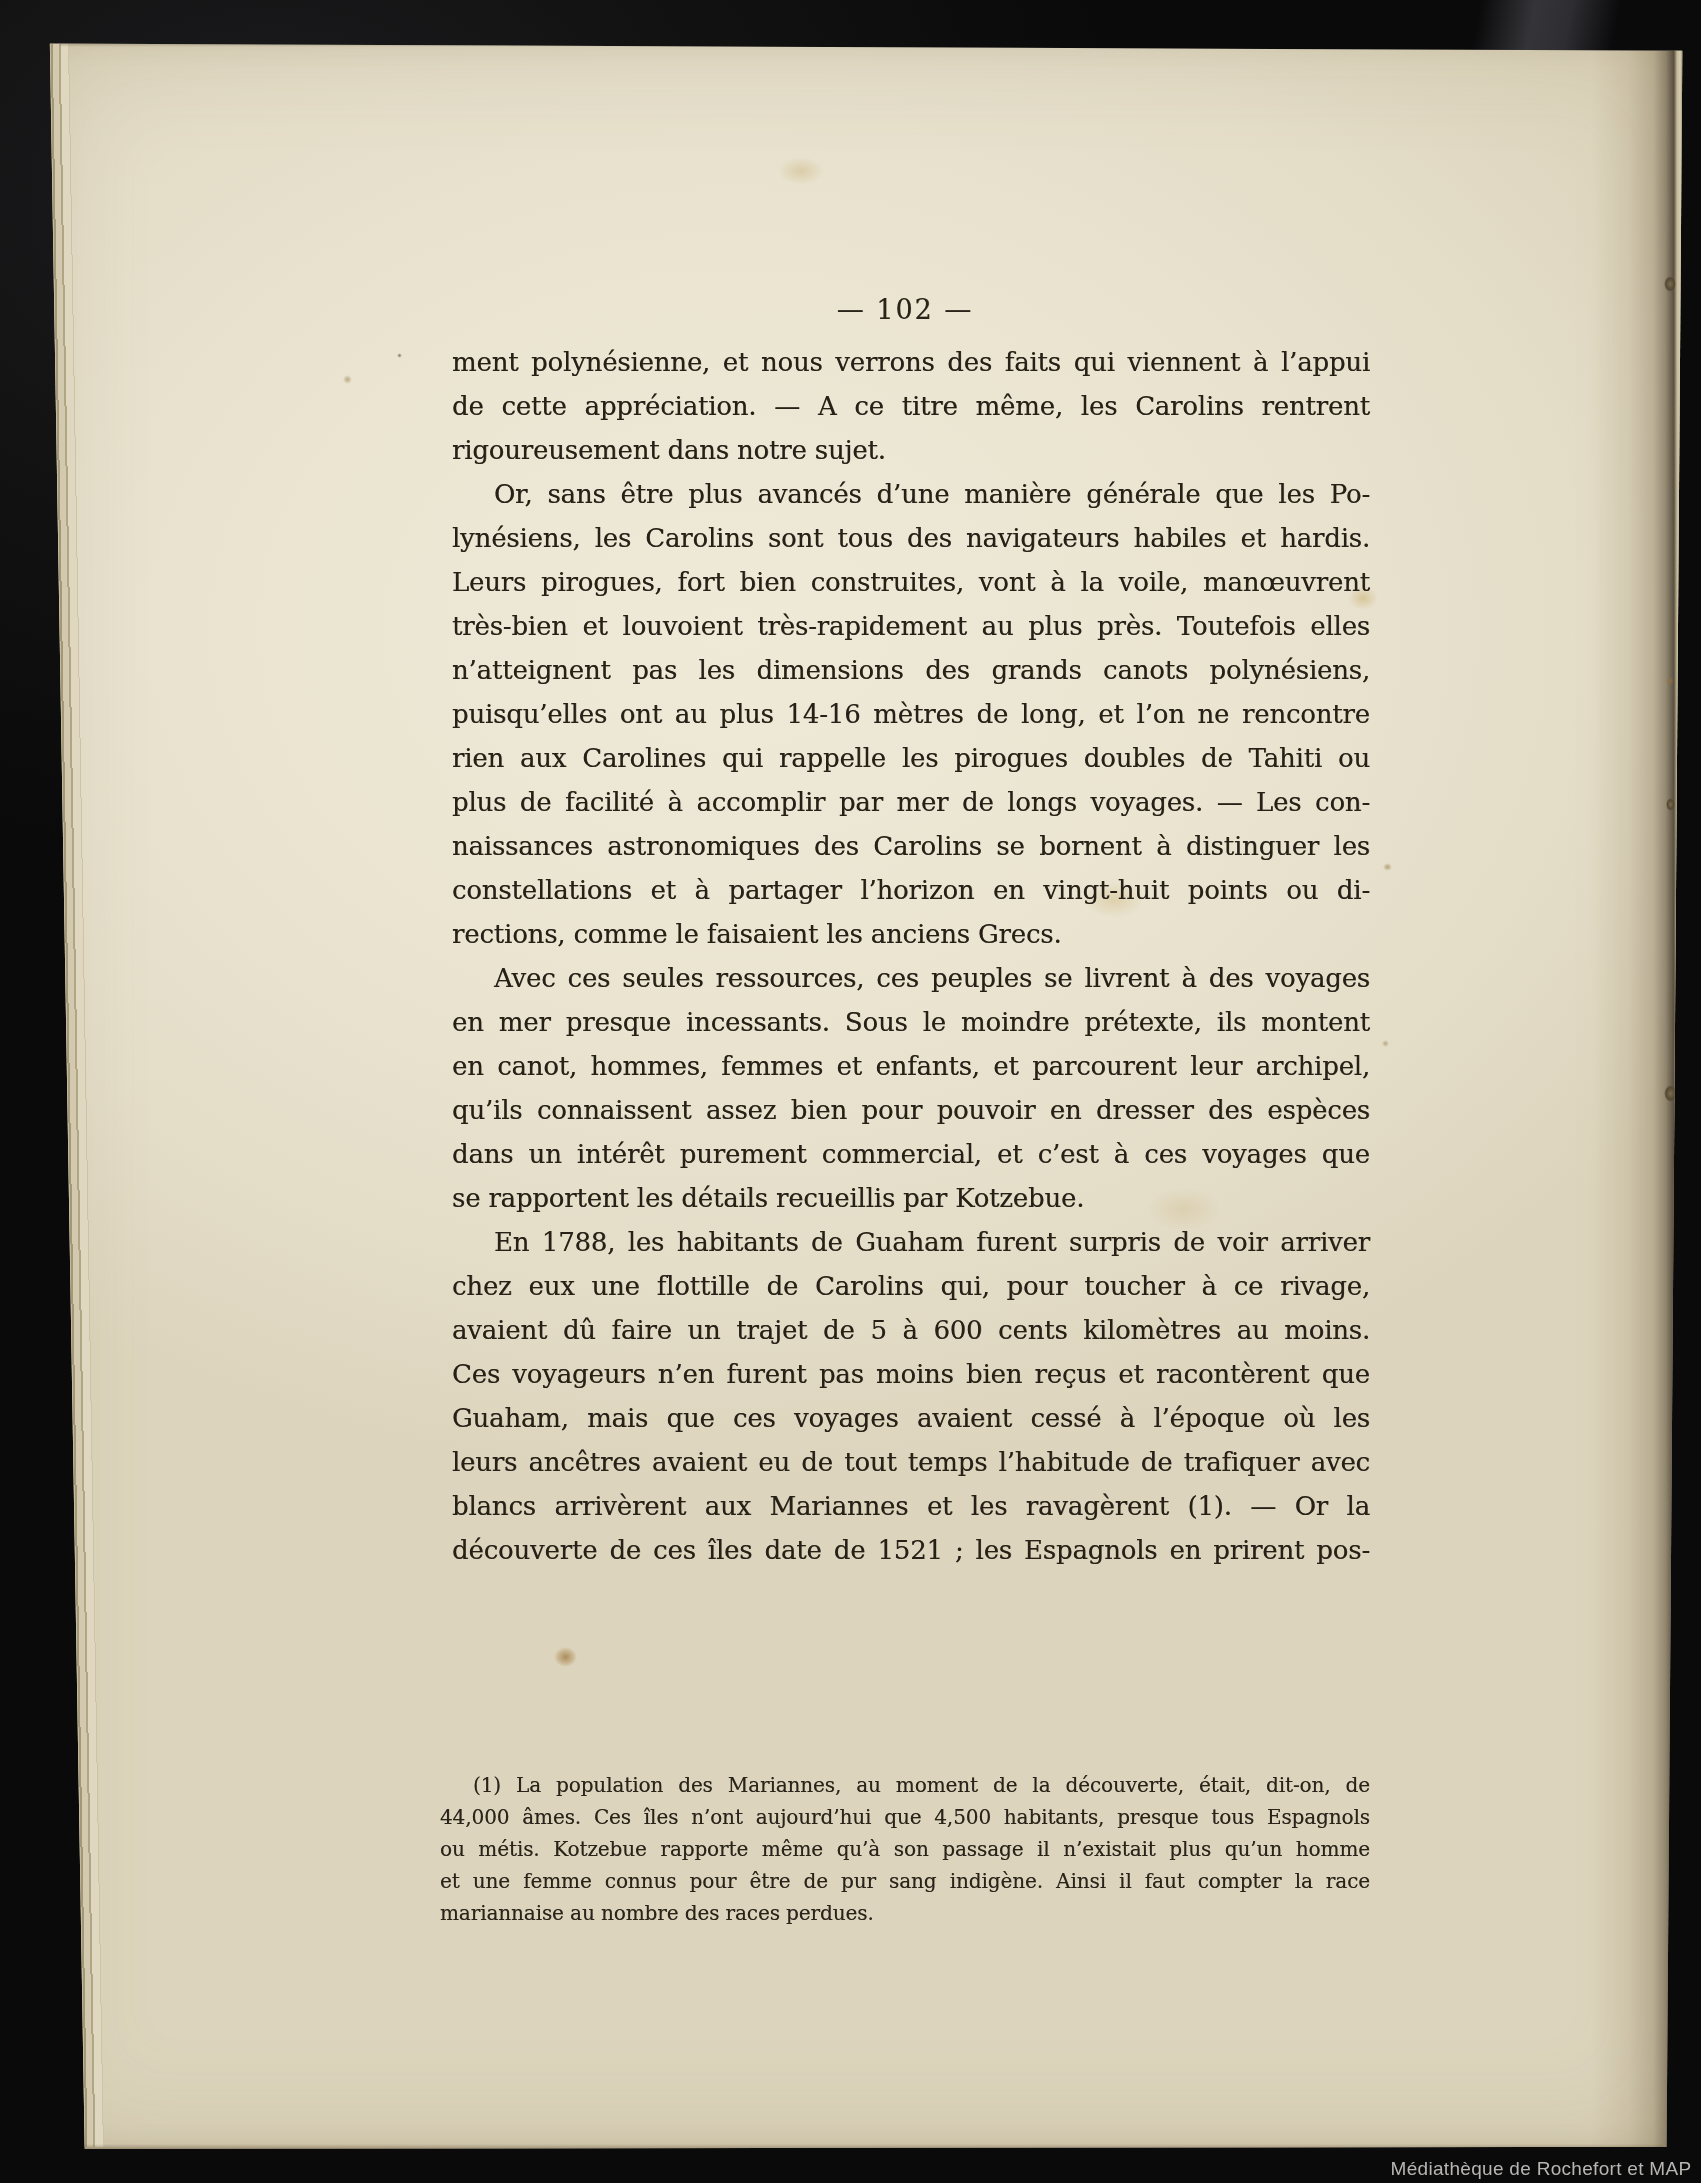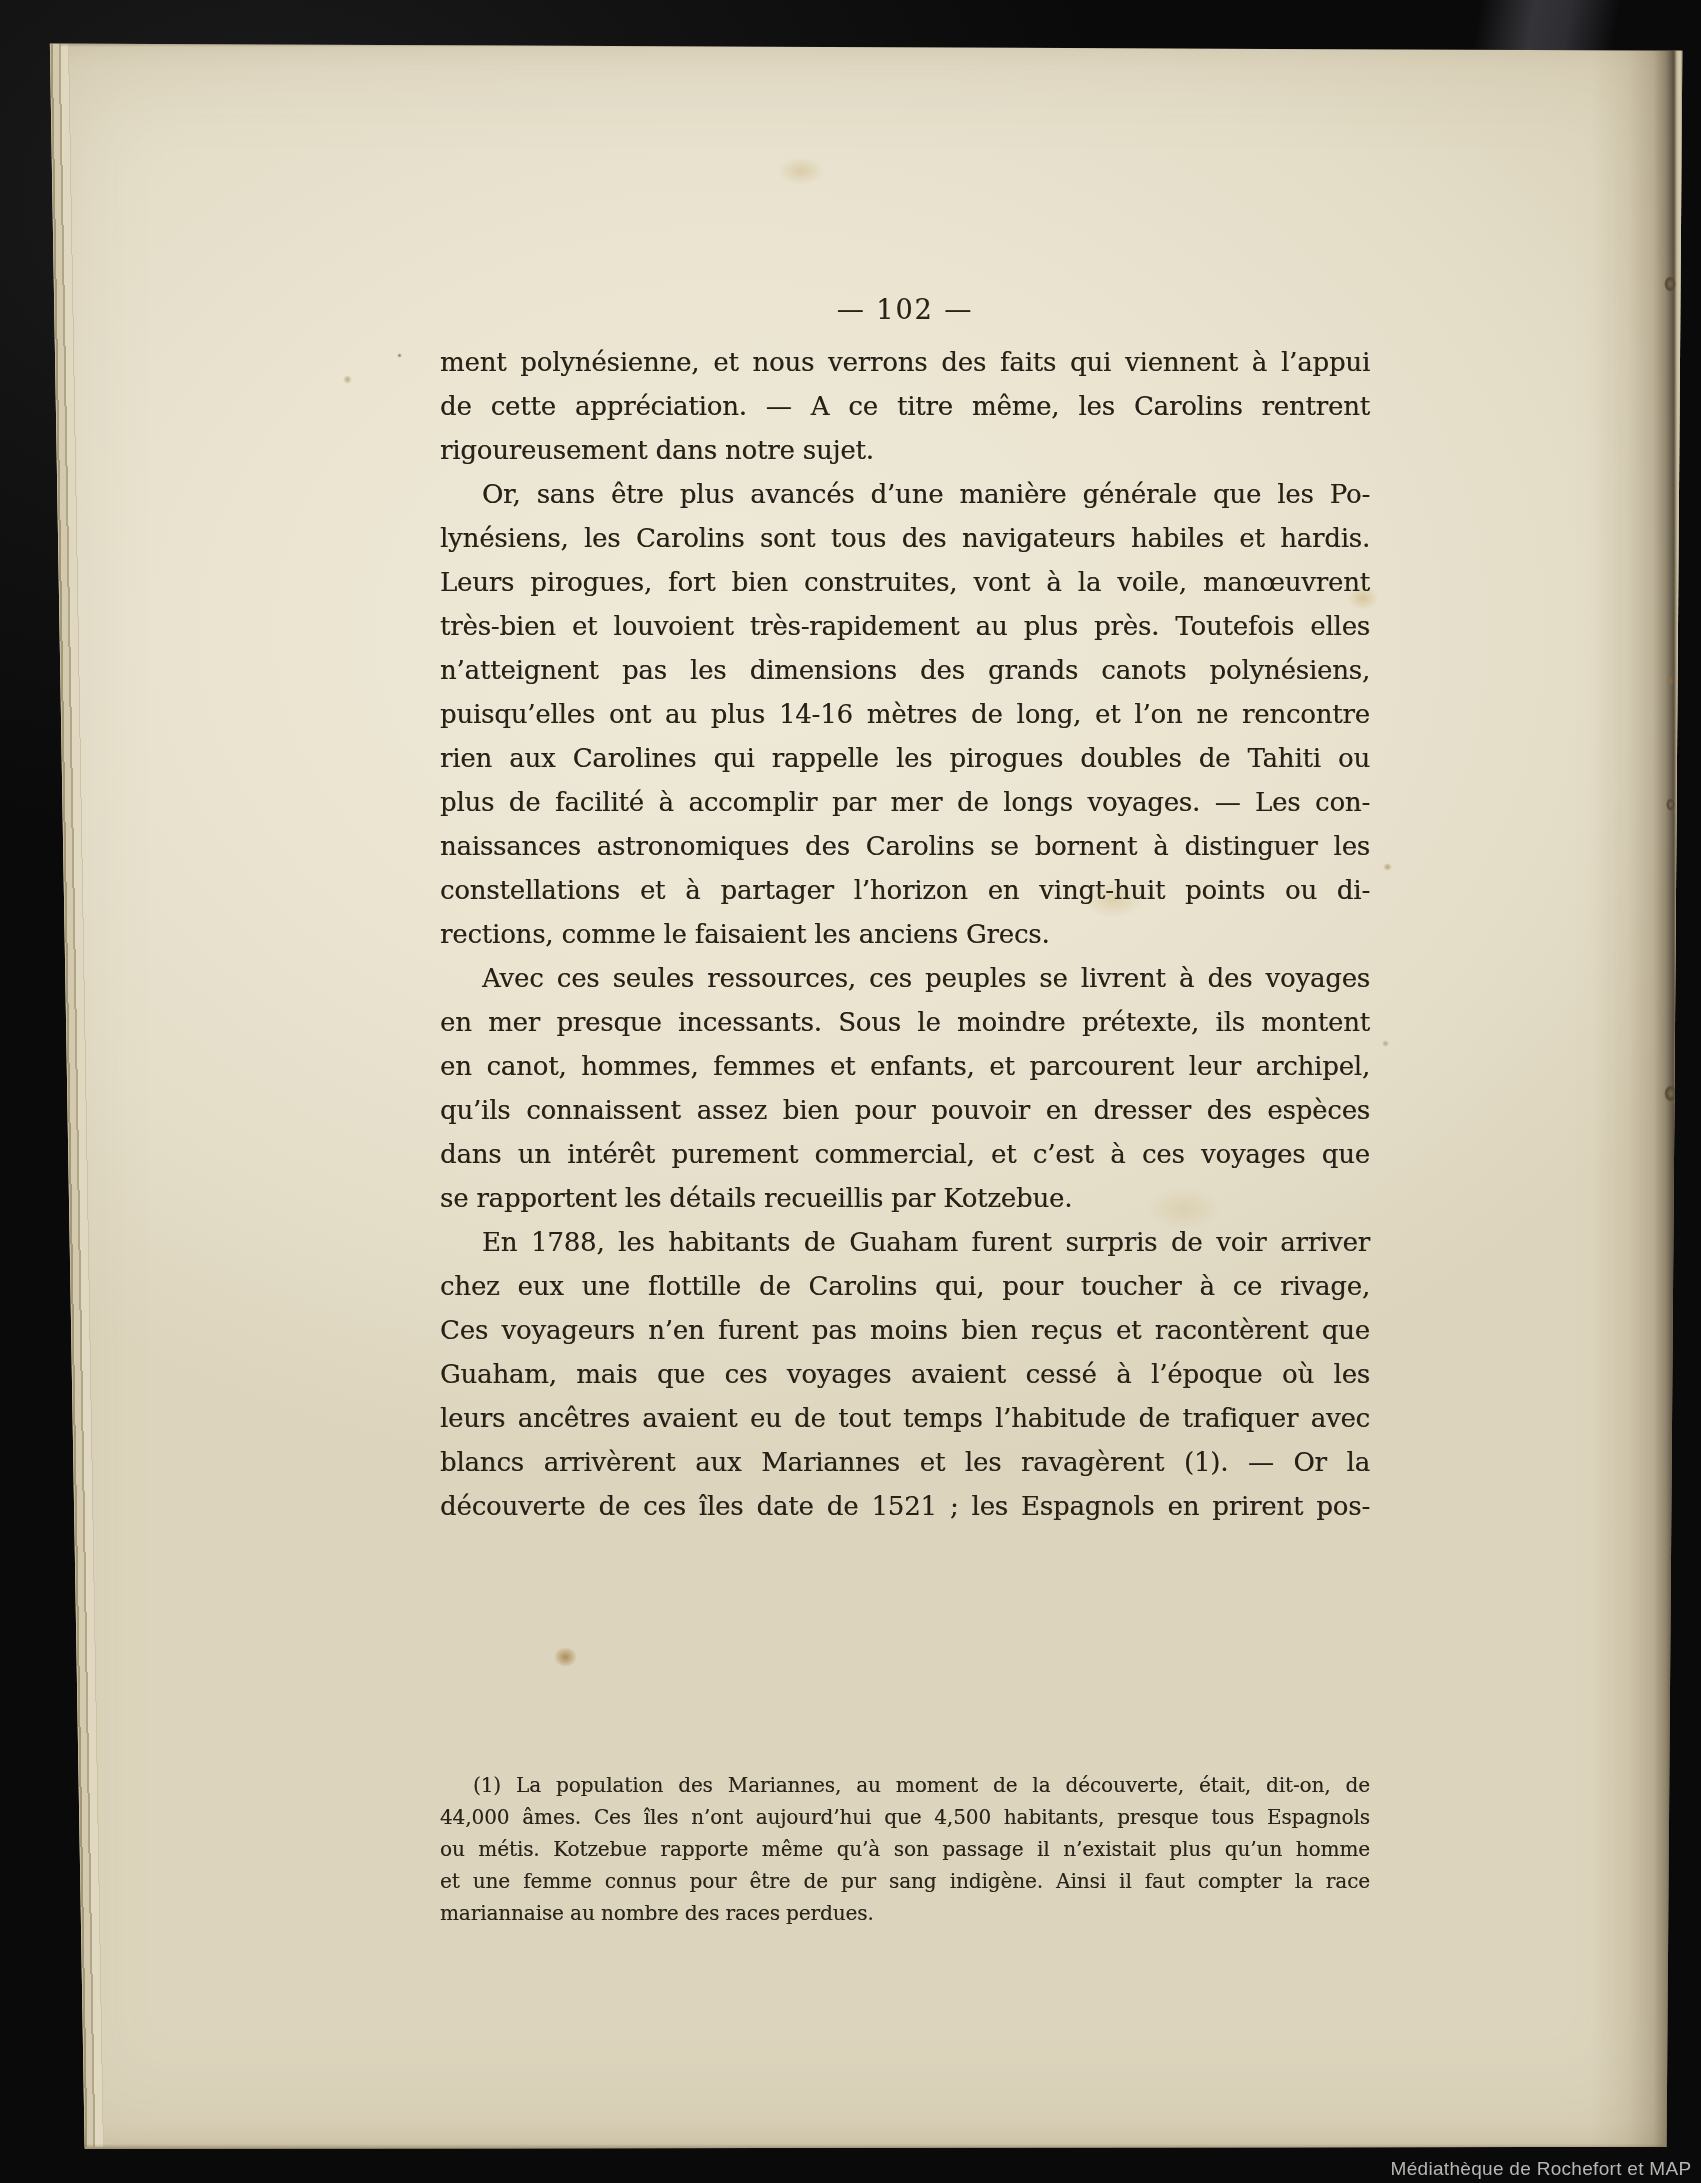--- a/index.html
+++ b/index.html
@@ -38,21 +38,21 @@
     background:linear-gradient(100deg,rgba(0,0,0,0) 22%,rgba(95,95,102,0.5) 40%,rgba(52,52,57,0.85) 52%,rgba(10,10,11,0.92) 68%,rgba(0,0,0,0) 88%);
   }
   
   .pagenum{
     position:absolute;left:400px;top:253px;width:930px;height:41px;
     text-align:center;font-size:27px;color:#2a2318;letter-spacing:2px;
     text-shadow:0.3px 0.3px 0.5px rgba(40,33,22,0.5);
   }
   .bodytext{position:absolute;left:400px;top:299px;width:930px;font-size:26px;color:#262017;letter-spacing:-0.2px;}
   .ln{height:44px;line-height:44px;text-align:justify;text-align-last:justify;
-      text-shadow:0.3px 0.3px 0.5px rgba(40,33,22,0.55);}
+      text-shadow:0.3px 0.3px 0.5px rgba(40,33,22,0.55);margin-left:12px;}
   .ln.end{text-align-last:left;}
   .ln.ind{padding-left:42px;}
   .footnote{position:absolute;left:400px;top:1728px;width:930px;font-size:20px;color:#29231a;letter-spacing:-0.1px;}
   .fn{height:32px;line-height:32px;text-align:justify;text-align-last:justify;
       text-shadow:0.2px 0.3px 0.3px rgba(40,33,22,0.5);}
   .fn.ind{padding-left:33px;}
   .fn.end{text-align-last:left;}
   
   .stain{position:absolute;border-radius:50%;}
   .st1{left:738px;top:116px;width:46px;height:28px;background:radial-gradient(closest-side,rgba(201,178,122,0.45),rgba(201,178,122,0));}
@@ -122,20 +122,21 @@
       <div class="ln">constellations et à partager l’horizon en vingt-huit points ou di-</div>
       <div class="ln end">rections, comme le faisaient les anciens Grecs.</div>
       <div class="ln ind">Avec ces seules ressources, ces peuples se livrent à des voyages</div>
       <div class="ln">en mer presque incessants. Sous le moindre prétexte, ils montent</div>
       <div class="ln">en canot, hommes, femmes et enfants, et parcourent leur archipel,</div>
       <div class="ln">qu’ils connaissent assez bien pour pouvoir en dresser des espèces</div>
       <div class="ln">dans un intérêt purement commercial, et c’est à ces voyages que</div>
       <div class="ln end">se rapportent les détails recueillis par Kotzebue.</div>
       <div class="ln ind">En 1788, les habitants de Guaham furent surpris de voir arriver</div>
       <div class="ln">chez eux une flottille de Carolins qui, pour toucher à ce rivage,</div>
+      <div class="ln">avaient dû faire un trajet de 5 à 600 cents kilomètres au moins.</div>
       <div class="ln">Ces voyageurs n’en furent pas moins bien reçus et racontèrent que</div>
       <div class="ln">Guaham, mais que ces voyages avaient cessé à l’époque où les</div>
       <div class="ln">leurs ancêtres avaient eu de tout temps l’habitude de trafiquer avec</div>
       <div class="ln">blancs arrivèrent aux Mariannes et les ravagèrent (1). — Or la</div>
       <div class="ln">découverte de ces îles date de 1521 ; les Espagnols en prirent pos-</div>
     </div>
 
     <div class="footnote">
       <div class="fn ind">(1) La population des Mariannes, au moment de la découverte, était, dit-on, de</div>
       <div class="fn">44,000 âmes. Ces îles n’ont aujourd’hui que 4,500 habitants, presque tous Espagnols</div>

